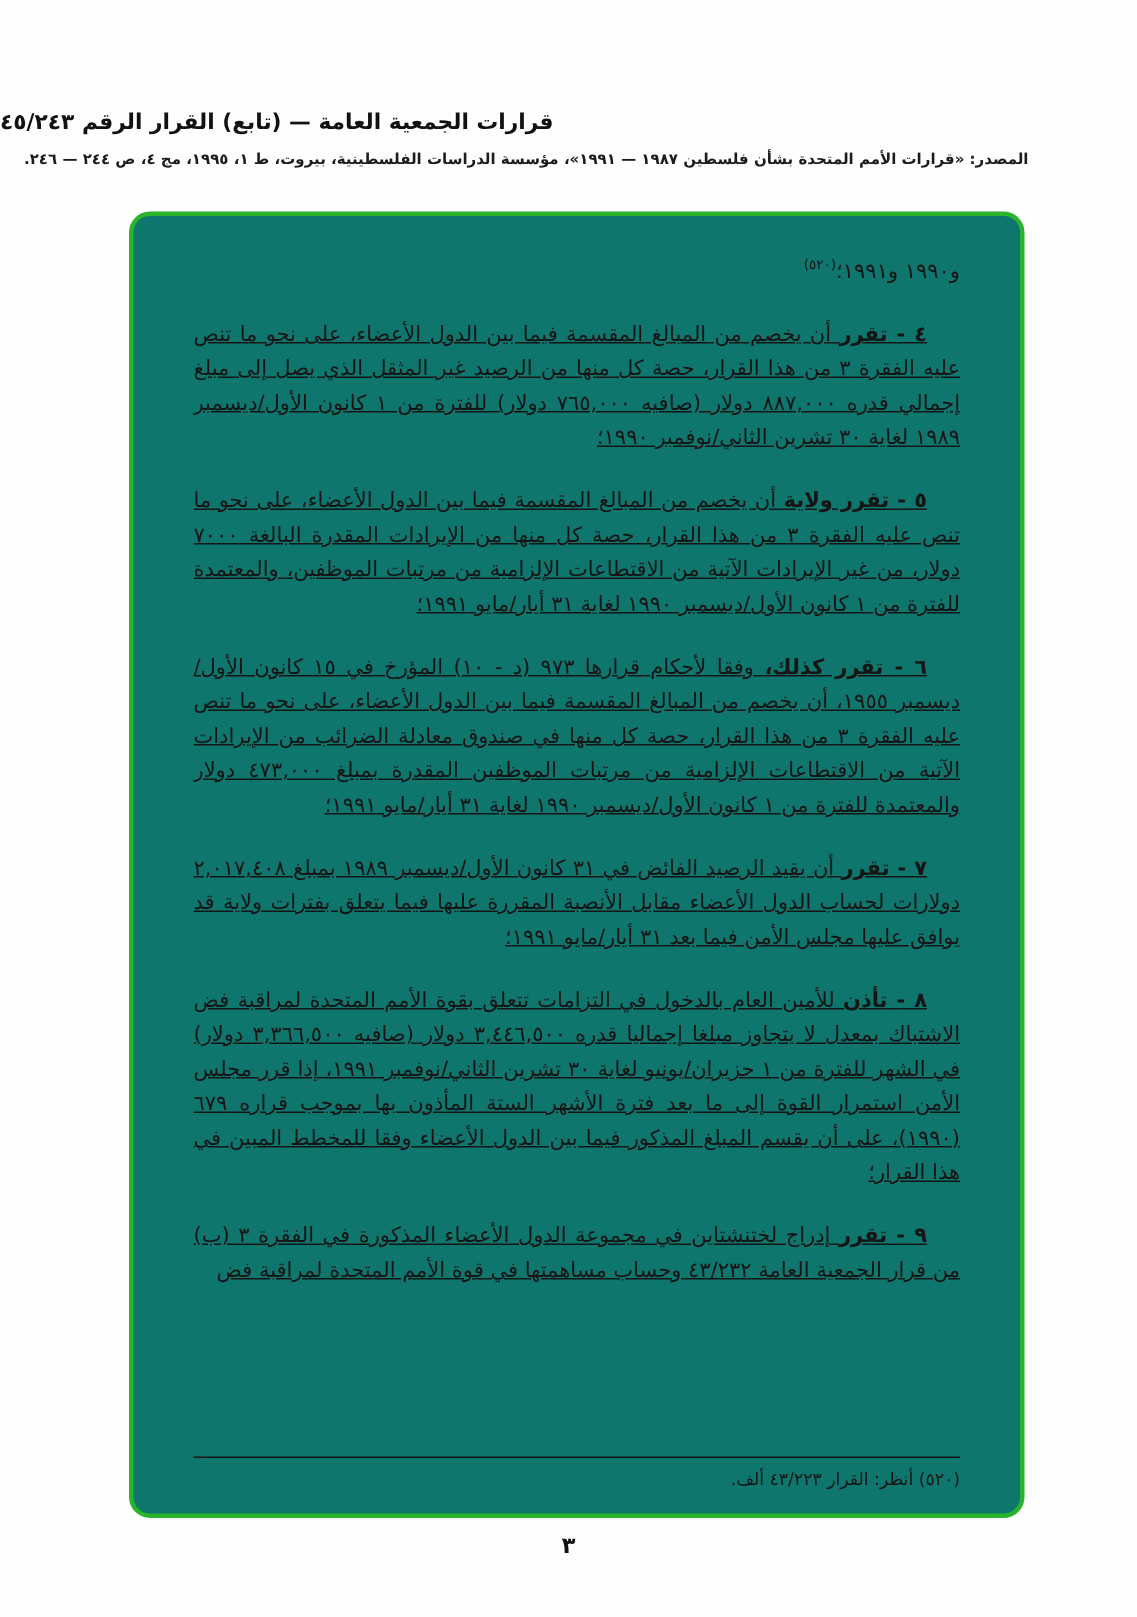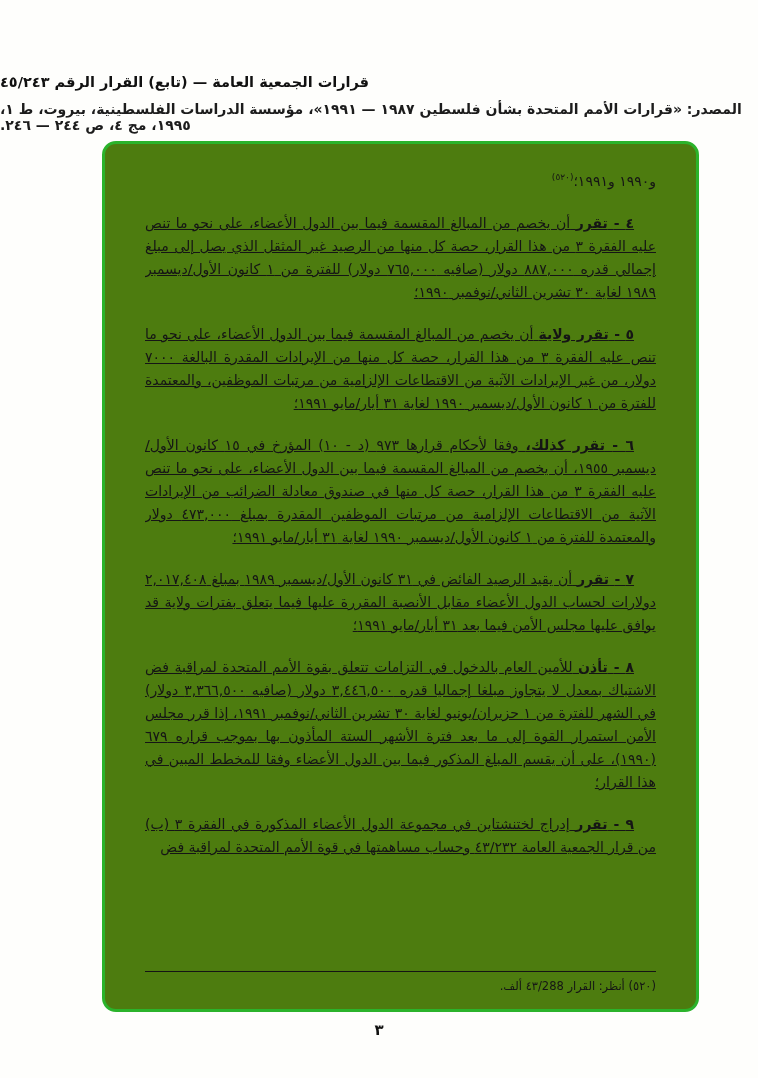--- a/index.html
+++ b/index.html
@@ -20,31 +20,32 @@
     text-align: left;
     direction: rtl;
   }
   .doc-title {
     font-size: 14.5px;
     font-weight: bold;
     color: #111;
   }
   .source-line {
     margin-top: 11px;
-    font-size: 14px;
+    font-size: 10px;
     font-weight: bold;
     color: #1c1c1c;
+    padding-left: 16px;
   }
   .frame {
     position: absolute;
     top: 141px;
-    left: 102px;
+    left: 86px;
     width: 597px;
     height: 871px;
-    background: #4d7c0f;
+    background: #0f766e;
     border: 3.5px solid #2bb32b;
     border-radius: 14px;
   }
   .text-col {
     position: absolute;
     top: 26px;
     right: 40px;
     left: 40px;
     bottom: 72px;
     overflow: hidden;
@@ -119,20 +120,20 @@
       <p class="para"><span class="lead"><span>٧ -</span> <span>تقرر</span></span> <span>أن يقيد الرصيد الفائض في ٣١ كانون الأول/ديسمبر ١٩٨٩ بمبلغ ٢,٠١٧,٤٠٨ دولارات لحساب الدول الأعضاء مقابل الأنصبة المقررة عليها فيما يتعلق بفترات ولاية قد يوافق عليها مجلس الأمن فيما بعد ٣١ أيار/مايو ١٩٩١؛</span></p>
 
       <p class="para"><span class="lead"><span>٨ -</span> <span>تأذن</span></span> <span>للأمين العام بالدخول في التزامات تتعلق بقوة الأمم المتحدة لمراقبة فض الاشتباك بمعدل لا يتجاوز مبلغا إجماليا قدره ٣,٤٤٦,٥٠٠ دولار (صافيه ٣,٣٦٦,٥٠٠ دولار) في الشهر للفترة من ١ حزيران/يونيو لغاية ٣٠ تشرين الثاني/نوفمبر ١٩٩١، إذا قرر مجلس الأمن استمرار القوة إلى ما بعد فترة الأشهر الستة المأذون بها بموجب قراره ٦٧٩ (١٩٩٠)، على أن يقسم المبلغ المذكور فيما بين الدول الأعضاء وفقا للمخطط المبين في هذا القرار؛</span></p>
 
       <p class="para"><span class="lead"><span>٩ -</span> <span>تقرر</span></span> <span>إدراج لختنشتاين في مجموعة الدول الأعضاء المذكورة في الفقرة ٣ (ب) من قرار الجمعية العامة ٤٣/٢٣٢ وحساب مساهمتها في قوة الأمم المتحدة لمراقبة فض</span></p>
 
     </div>
 
     <div class="footnote-area">
       <hr class="fn-rule">
-      <p class="footnote"><span>(٥٢٠)</span> <span>أنظر: القرار ٤٣/288 ألف.</span></p>
+      <p class="footnote"><span>(٥٢٠)</span> <span>أنظر: القرار ٤٣/٢٢٣ ألف.</span></p>
     </div>
 
   </div>
 
   <div class="page-number">٣</div>
 
 </div>
 
 </body></html>

